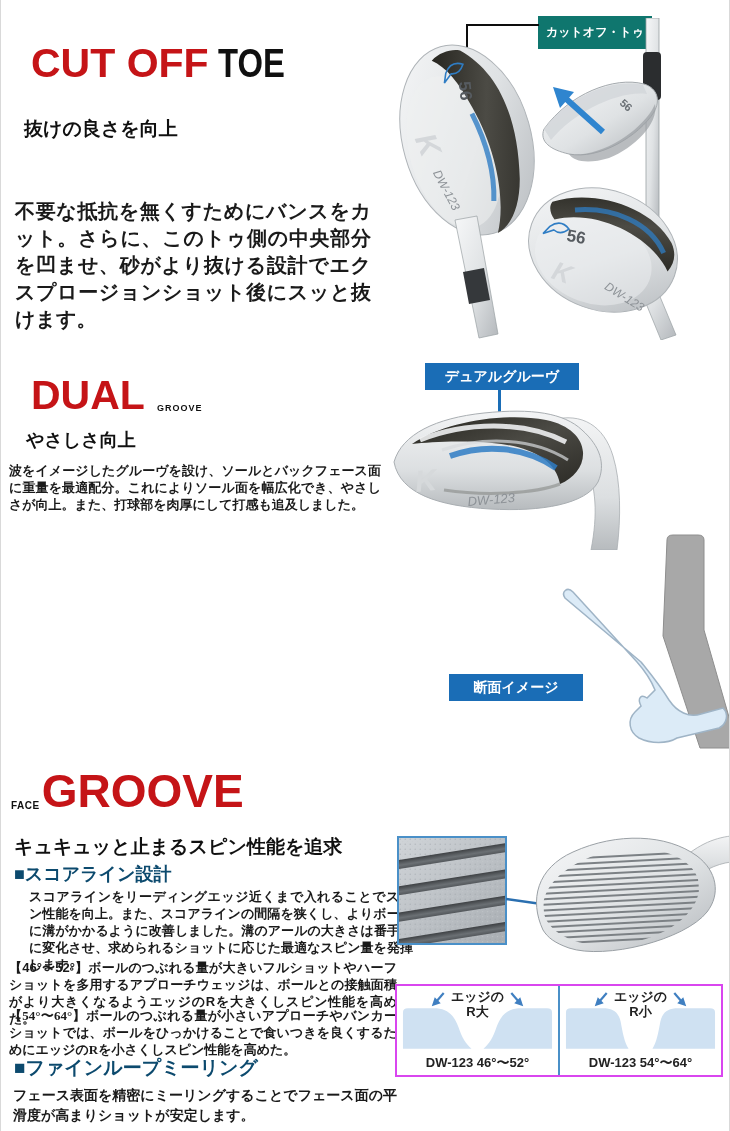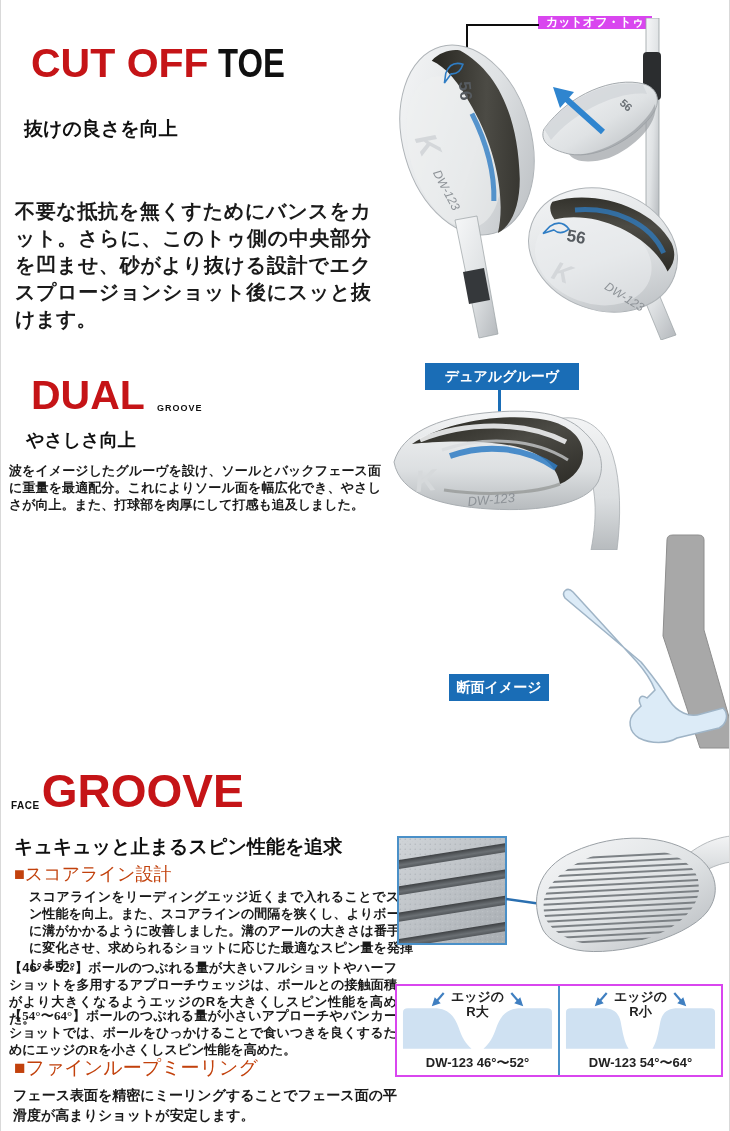--- a/index.html
+++ b/index.html
@@ -13,23 +13,23 @@
   .h1{font-size:41px;font-weight:bold;letter-spacing:0;white-space:nowrap;display:flex;align-items:flex-end;}
   .red{color:#c51417;}
   .blk{color:#101010;}
   .cond{display:inline-block;transform:scaleX(.8);transform-origin:left bottom;margin-left:9px;}
   .h1-small{font-size:10px;font-weight:bold;color:#101010;margin:0 2px 7px 0;letter-spacing:.5px;}
   .h1-sub{font-size:9px;font-weight:bold;color:#101010;margin:0 0 6px 12px;letter-spacing:1px;}
   .subtitle{font-size:19px;font-weight:bold;color:#101010;white-space:nowrap;}
   .body-lg{font-size:20px;font-weight:bold;line-height:27px;color:#1a1a1a;text-align:justify;}
   .body-sm{font-size:13px;font-weight:bold;line-height:17px;color:#1a1a1a;text-align:justify;}
   .body-md{font-size:14px;font-weight:bold;line-height:20px;color:#1a1a1a;text-align:justify;}
-  .sub-head{font-size:18px;font-weight:normal;color:#c2410c;white-space:nowrap;}
-  .callout-black{background:#d946ef;color:#fff;font-size:12px;font-weight:bold;
-    padding:0 8px;white-space:nowrap;line-height:13px;}
+  .sub-head{font-size:18px;font-weight:bold;color:#0c4a6e;white-space:nowrap;}
+  .callout-black{background:#0f766e;color:#fff;font-size:12px;font-weight:bold;
+    padding:10px 8px;white-space:nowrap;line-height:13px;}
   .callout-blue{background:#1a6db6;color:#fff;font-size:14px;font-weight:bold;
     text-align:center;line-height:27px;height:27px;}
   .line{background:#0d0d0d;}
   .blue-line{background:#1a6db6;}
   .dot{width:10px;height:10px;border-radius:50%;background:#0d0d0d;}
   .diagram{border:2px solid #d946ef;box-sizing:border-box;display:flex;background:#fff;}
   .panel{flex:1;position:relative;}
   .panel+.panel{border-left:2px solid #4a90c8;}
   .edge-label{position:absolute;top:3px;left:0;width:100%;text-align:center;
     font-size:13px;font-weight:bold;line-height:15px;color:#222;}
@@ -140,21 +140,21 @@
     <text x="32" y="94" font-size="30" font-style="italic" font-weight="bold" fill="#d6d9db" transform="rotate(-6 32 94)">K</text>
     <text x="84" y="108" font-size="13" font-style="italic" fill="#8d9297" transform="rotate(-5 84 108)">DW-123</text>
   </svg>
 
   <svg class="abs" style="left:550px;top:532px;" width="180" height="232" viewBox="0 0 180 232">
     <path d="M116,8 Q116,3 122,3 L147,3 Q153,3 153,8 L153,98 L180,192 L180,216 L149,216 L112,104 Z" fill="#a8a8a8" stroke="#8e8e8e" stroke-width="1"></path>
     <path d="M14,66 C10,60 16,54 22,60 L86,130 C94,139 100,148 104,158 L96,166 C90,162 86,166 90,174 L84,180
              C76,188 78,200 88,206 C100,212 116,212 126,206 L168,196 C176,192 178,182 172,176 L150,182
              C138,186 126,180 118,168 C108,152 98,140 90,130 Z" fill="#dcebf7" stroke="#9fb4c6" stroke-width="1.5"></path>
   </svg>
-  <div class="abs callout-blue" style="left:448px;top:674px;width:100px;">断面イメージ</div>
+  <div class="abs callout-blue" style="left:448px;top:674px;width:134px;">断面イメージ</div>
 
   <div class="abs h1" style="left:10px;top:764px;">
     <span class="h1-small">FACE</span>
     <span class="red" style="font-size:46px;">GROOVE</span>
   </div>
 
   <div class="abs subtitle" style="left:13px;top:834px;">キュキュッと止まるスピン性能を追求</div>
 
   <div class="abs sub-head" style="left:13px;top:862px;">■スコアライン設計</div>
 

